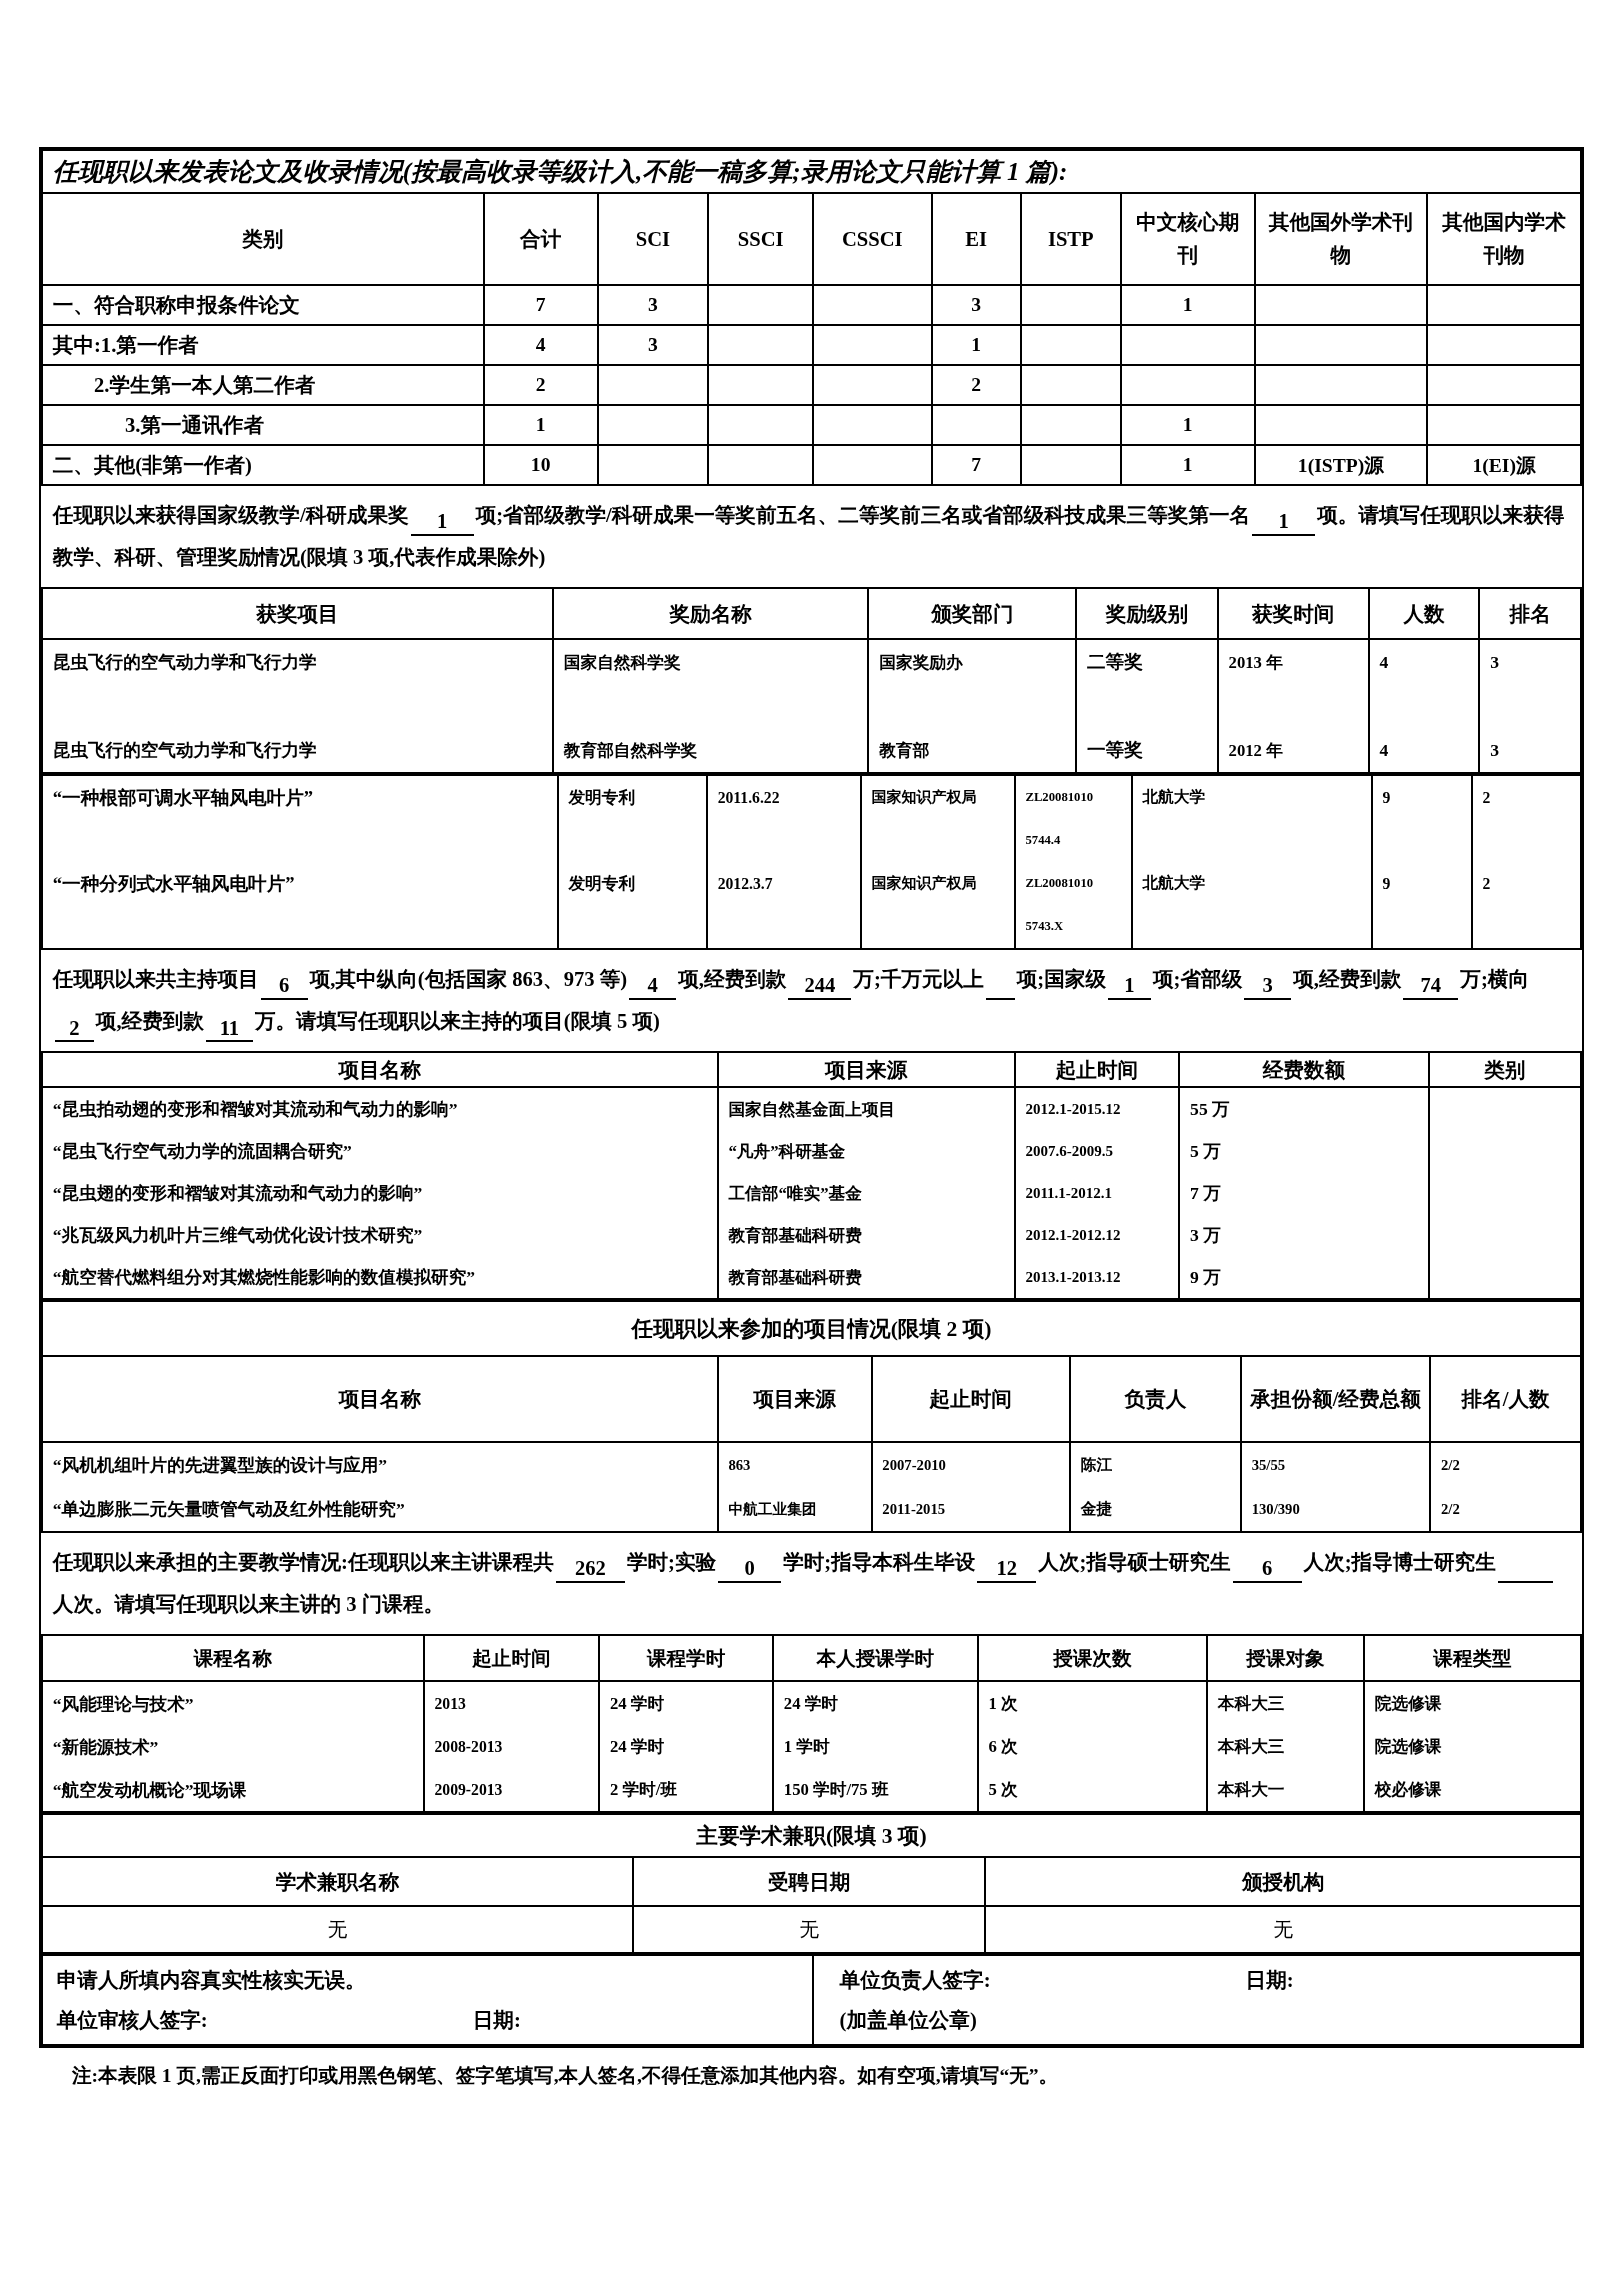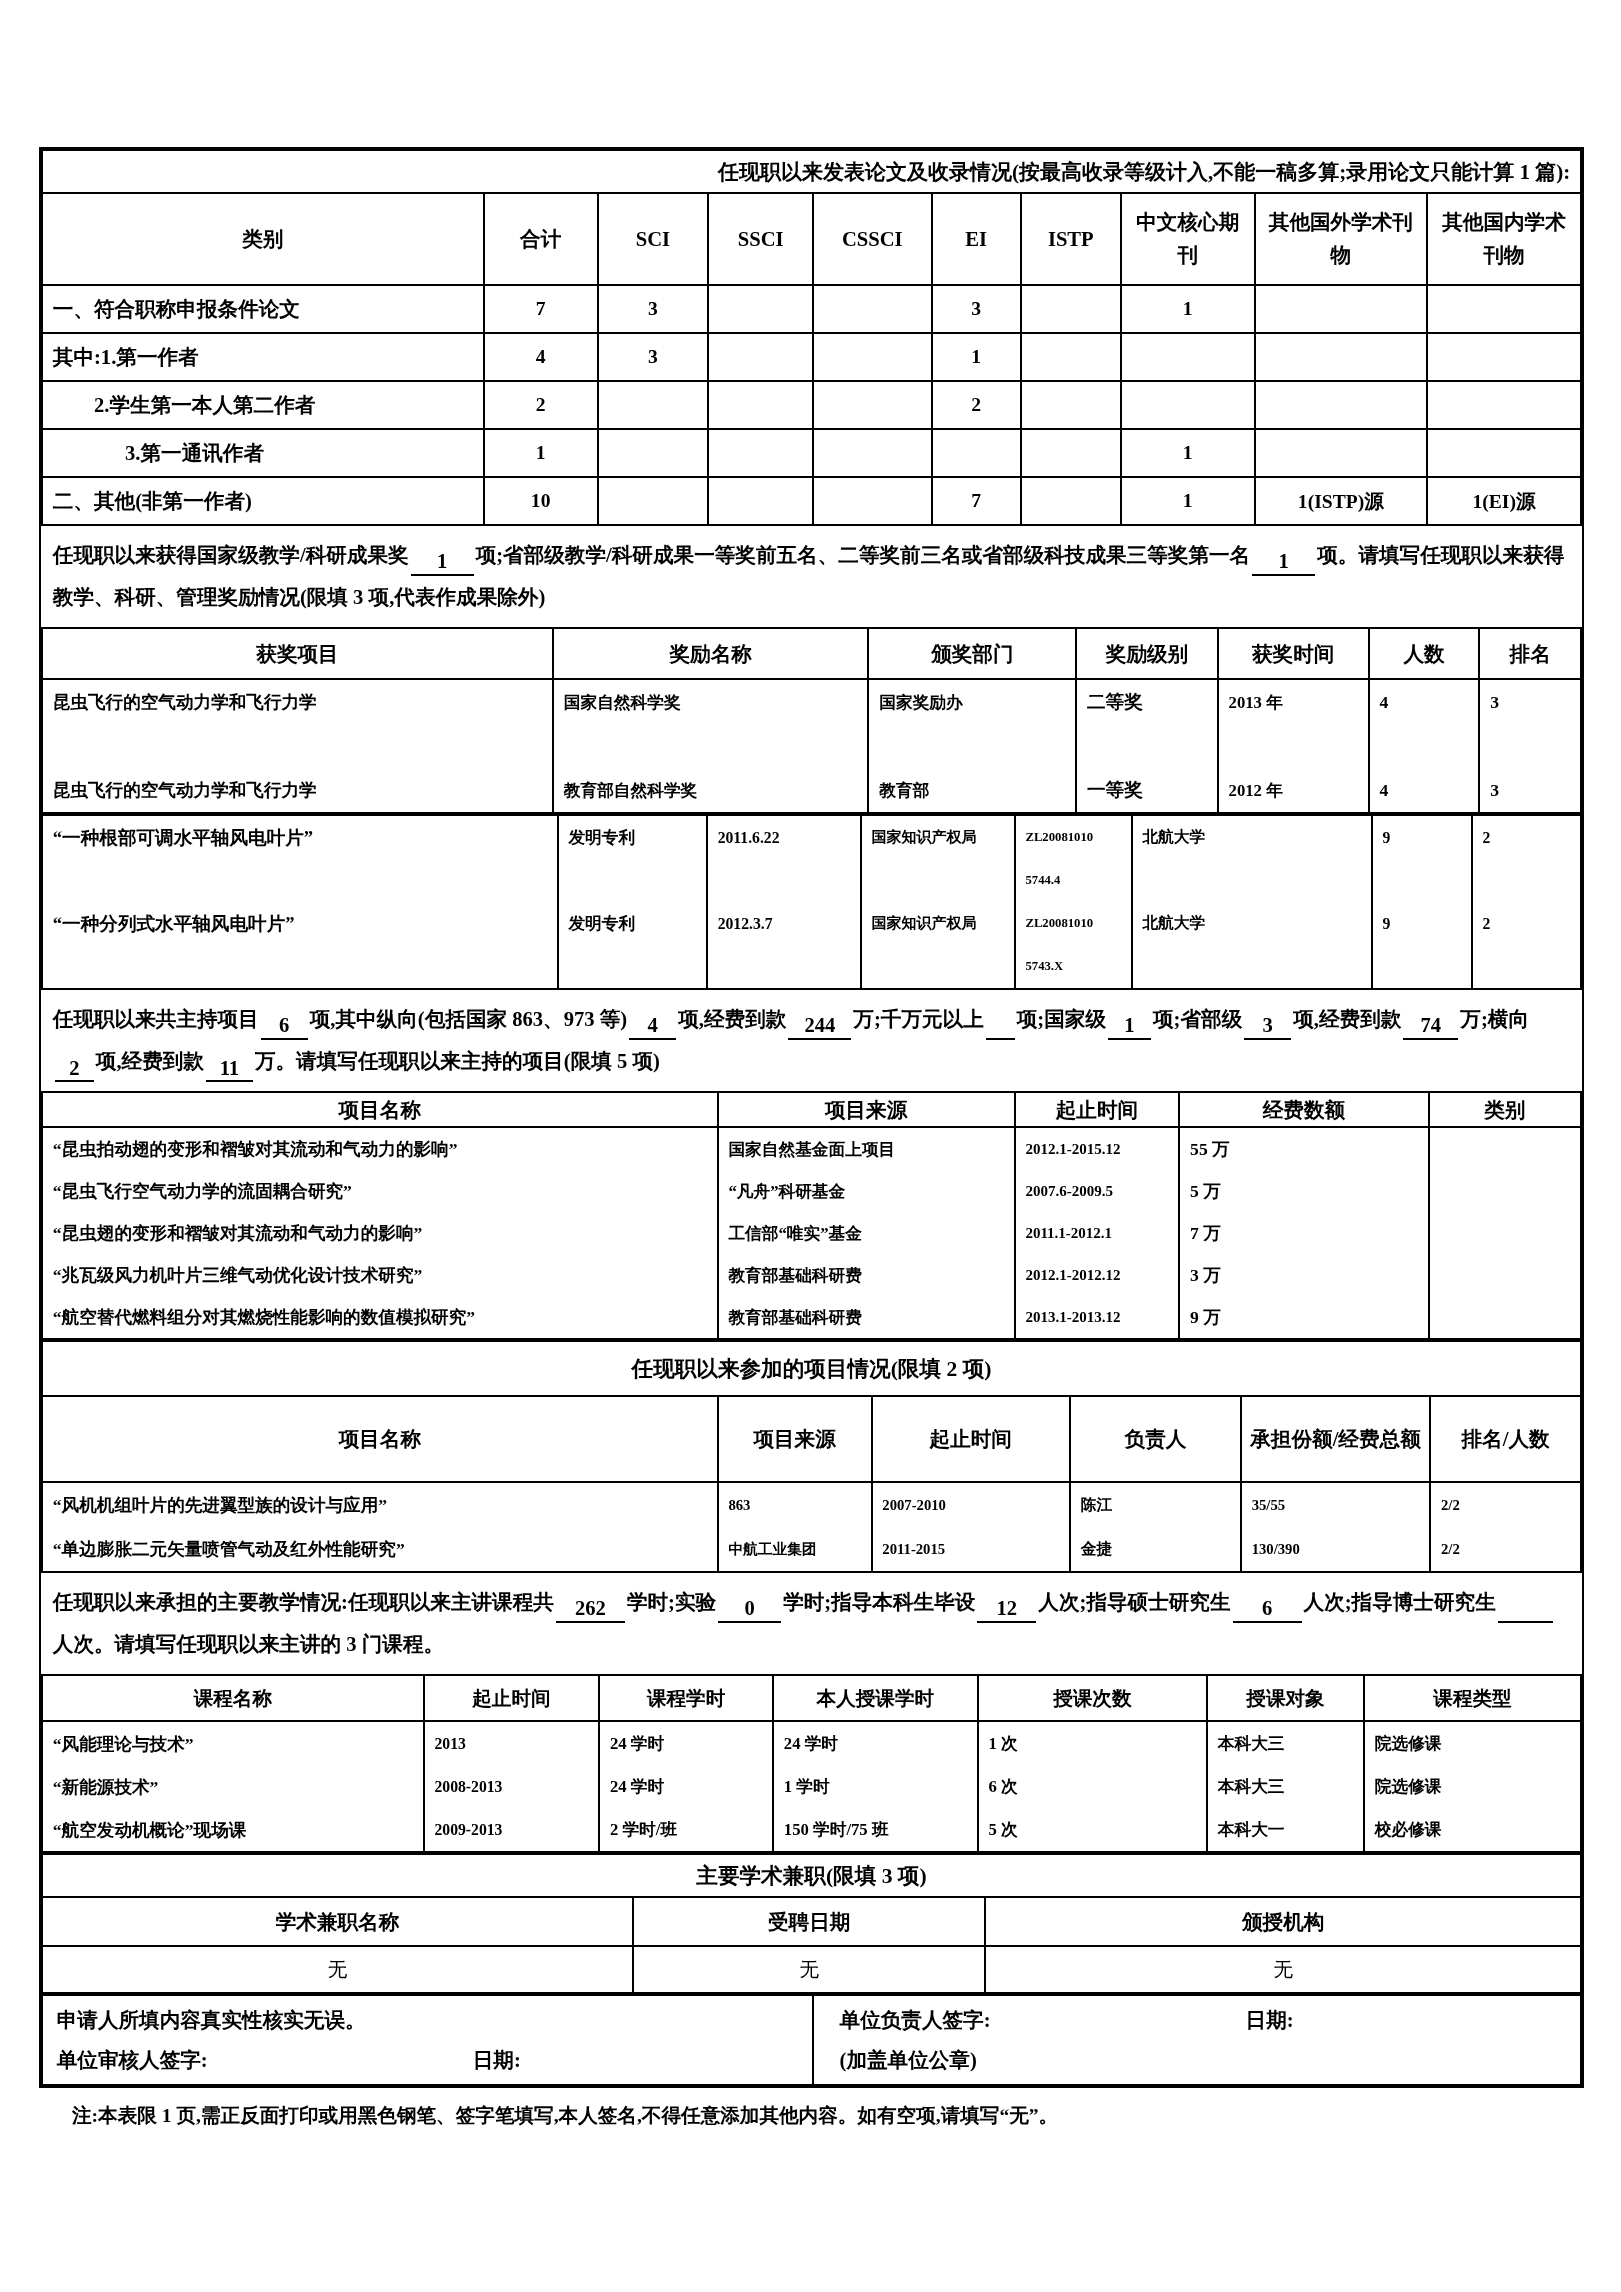--- a/index.html
+++ b/index.html
@@ -8,23 +8,23 @@
     width:1621px; height:2293px; position:relative;
     font-family:"Liberation Serif","DejaVu Serif",serif;
     font-weight:700; color:#000;
   }
   .sheet { position:absolute; left:39px; top:147px; width:1545px; }
   .box { border:2.9px solid #000; }
   table { width:100%; border-collapse:collapse; table-layout:fixed; }
   td,th { border:2px solid #000; overflow:hidden; }
   th { text-align:center; vertical-align:middle; font-weight:700; }
 
-  .pub-title td { height:43px; font-size:21px; text-align:right; padding:0 9.8px; }
+  .pub-title td { height:43px; font-size:25px; text-align:left; padding:0 9.8px;font-style:italic; }
   .pub-head th { height:92px; font-size:20.6px; line-height:1.6; padding:0 5.9px; }
-  .pub-row td { height:48px; font-size:19.6px; text-align:center; }
+  .pub-row td { height:40px; font-size:19.6px; text-align:center; }
   .pub-row .lab { text-align:left; padding:0 0 0 9.8px; font-size:20.6px; }
   .ind1 { padding-left:51px !important;margin-top:44px; }
   .ind2 { padding-left:82px !important; }
 
   .para { padding:7.8px 11.8px 8.8px; font-size:20.6px; line-height:2.05; text-align:left; }
   .bl { display:inline-block; border-bottom:2.9px solid #000; text-align:center; line-height:1.15; padding:0 13.7px; vertical-align:bottom; margin:0 2px; }
   .w30{min-width:29px}.w34{min-width:33px}.w40{min-width:39px}.w44{min-width:43px}
   .w48{min-width:47px}.w56{min-width:55px}.w60{min-width:59px}
   .w64{min-width:63px}.w70{min-width:69px}
 

